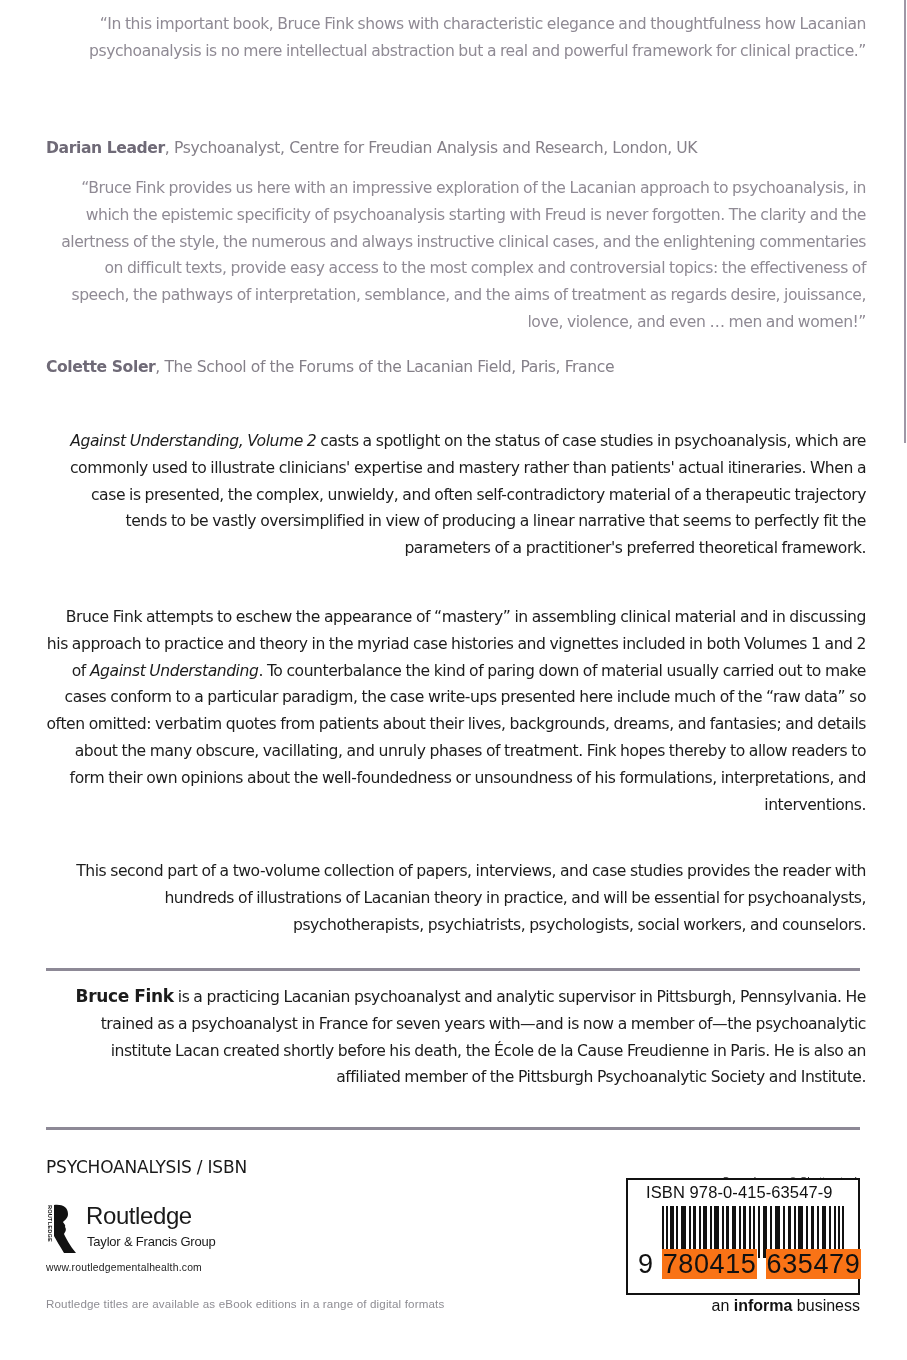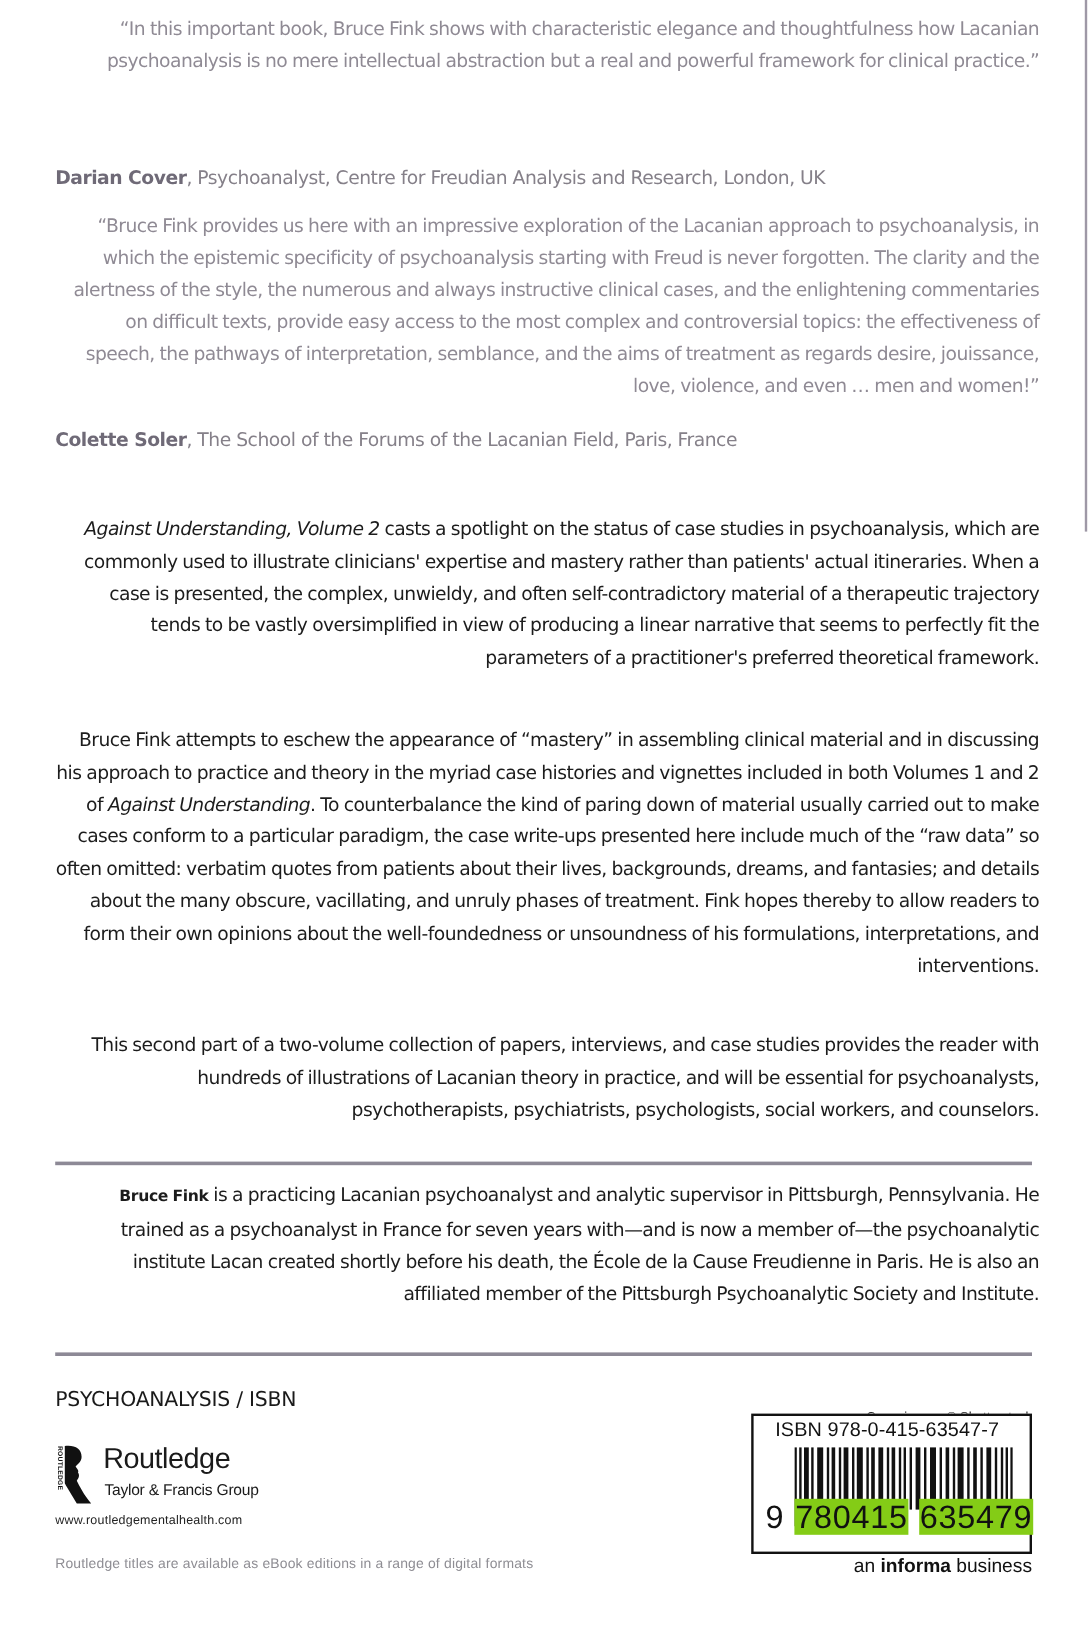--- a/index.html
+++ b/index.html
@@ -14,46 +14,46 @@
     .p-a1 { position: absolute; top: 135px; }
     .p-q2 { position: absolute; top: 175px; }
     .p-a2 { position: absolute; top: 354px; }
     .p-d1 { position: absolute; top: 428px; }
     .p-d2 { position: absolute; top: 604px; }
     .p-d3 { position: absolute; top: 858px; }
     .rule { position: absolute; left: 46px; width: 814px; height: 3px; background: #8d8996; }
     .rule-1 { top: 968px; }
     .rule-2 { top: 1127px; }
     .p-bio { position: absolute; top: 983px; }
-    .p-bio b { font-weight: bold; font-size: 13px; letter-spacing: -0.3px; }
+    .p-bio b { font-weight: bold; font-size: 17px; letter-spacing: -0.3px; }
     .subject { position: absolute; left: 46px; top: 1157px; font-size: 17px; letter-spacing: -0.2px; color: #1a1a1a; }
     .logo { position: absolute; left: 44px; top: 1204px; width: 200px; height: 52px; }
     .logo-r { position: absolute; left: 0; top: 0; width: 32px; height: 50px; }
     .logo-name { position: absolute; left: 42px; top: -2px; font-family: "Liberation Sans", sans-serif; font-size: 24px; color: #1a1a1a; letter-spacing: -0.4px; }
     .logo-sub { position: absolute; left: 43px; top: 30px; font-family: "Liberation Sans", sans-serif; font-size: 13px; color: #1a1a1a; letter-spacing: -0.2px; }
     .website { position: absolute; left: 46px; top: 1262px; font-family: "Liberation Sans", sans-serif; font-size: 10.4px; color: #222; letter-spacing: 0.2px; }
     .ebook { position: absolute; left: 46px; top: 1297px; font-family: "Liberation Sans", sans-serif; font-size: 11.6px; color: #8e8d93; letter-spacing: 0.15px; }
     .cover-credit { position: absolute; left: 706px; top: 1161px; width: 154px; text-align: right; font-family: "Liberation Sans", sans-serif; font-size: 10.8px; color: #222; margin-top: 14px; }
     .barcode-box { position: absolute; left: 626px; top: 1178px; width: 234px; height: 117px; border: 2px solid #111; box-sizing: border-box; background: #fff; }
     .isbn { position: absolute; left: 18px; top: 3px; font-family: "Liberation Sans", sans-serif; font-size: 16.5px; color: #111; letter-spacing: 0.1px; }
     .bars { position: absolute; left: 34px; top: 26px; width: 182px; height: 66px; }
     .ean { position: absolute; left: 10px; top: 69px; font-family: "Liberation Sans", sans-serif; font-size: 27px; color: #111; background: transparent; letter-spacing: 0.6px; }
-    .ean .g { background: #84cc16; padding: 0 1px; }
+    .ean .g { background: #f97316; padding: 0 1px; }
     .informa { position: absolute; left: 706px; top: 1297px; width: 154px; text-align: right; font-family: "Liberation Sans", sans-serif; font-size: 16px; color: #111; }
     .informa b { font-weight: bold; }
     i { font-style: italic; }
   </style>
 </head>
 <body>
 
 <div class="edge-line"></div>
 
 <div class="content">
   <p class="para quote p-q1">“In this important book, Bruce Fink shows with characteristic elegance and thoughtfulness how Lacanian psychoanalysis is no mere intellectual abstraction but a real and powerful framework for clinical practice.”</p>
-  <p class="attrib p-a1"><b>Darian Cover</b><span>, Psychoanalyst, Centre for Freudian Analysis and Research, London, UK</span></p>
+  <p class="attrib p-a1"><b>Darian Leader</b><span>, Psychoanalyst, Centre for Freudian Analysis and Research, London, UK</span></p>
 
   <p class="para quote p-q2">“Bruce Fink provides us here with an impressive exploration of the Lacanian approach to psychoanalysis, in which the epistemic specificity of psychoanalysis starting with Freud is never forgotten. The clarity and the alertness of the style, the numerous and always instructive clinical cases, and the enlightening commentaries on difficult texts, provide easy access to the most complex and controversial topics: the effectiveness of speech, the pathways of interpretation, semblance, and the aims of treatment as regards desire, jouissance, love, violence, and even … men and women!”</p>
   <p class="attrib p-a2"><b>Colette Soler</b><span>, The School of the Forums of the Lacanian Field, Paris, France</span></p>
 
   <p class="para p-d1"><i>Against Understanding, Volume 2</i><span> casts a spotlight on the status of case studies in psychoanalysis, which are commonly used to illustrate clinicians' expertise and mastery rather than patients' actual itineraries. When a case is presented, the complex, unwieldy, and often self-contradictory material of a therapeutic trajectory tends to be vastly oversimplified in view of producing a linear narrative that seems to perfectly fit the parameters of a practitioner's preferred theoretical framework.</span></p>
 
   <p class="para p-d2"><span>Bruce Fink attempts to eschew the appearance of “mastery” in assembling clinical material and in discussing his approach to practice and theory in the myriad case histories and vignettes included in both Volumes 1 and 2 of </span><i>Against Understanding</i><span>. To counterbalance the kind of paring down of material usually carried out to make cases conform to a particular paradigm, the case write-ups presented here include much of the “raw data” so often omitted: verbatim quotes from patients about their lives, backgrounds, dreams, and fantasies; and details about the many obscure, vacillating, and unruly phases of treatment. Fink hopes thereby to allow readers to form their own opinions about the well-foundedness or unsoundness of his formulations, interpretations, and interventions.</span></p>
 
   <p class="para p-d3">This second part of a two-volume collection of papers, interviews, and case studies provides the reader with hundreds of illustrations of Lacanian theory in practice, and will be essential for psychoanalysts, psychotherapists, psychiatrists, psychologists, social workers, and counselors.</p>
 
@@ -73,21 +73,21 @@
   <div class="logo-name">Routledge</div>
   <div class="logo-sub">Taylor &amp; Francis Group</div>
 </div>
 
 <div class="website">www.routledgementalhealth.com</div>
 <div class="ebook">Routledge titles are available as eBook editions in a range of digital formats</div>
 
 <div class="cover-credit">Cover image: © Shutterstock</div>
 
 <div class="barcode-box">
-  <div class="isbn">ISBN 978-0-415-63547-7</div>
+  <div class="isbn">ISBN 978-0-415-63547-9</div>
   <svg class="bars" viewBox="0 0 182 66" preserveAspectRatio="none">
     <g fill="#111">
       <rect x="0" y="0" width="2" height="66"></rect>
         <rect x="4" y="0" width="2" height="66"></rect>
       <rect x="8" y="0" width="4" height="52"></rect>
         <rect x="14" y="0" width="2" height="52"></rect>
       <rect x="19" y="0" width="5" height="52"></rect>
         <rect x="27" y="0" width="2" height="52"></rect>
       <rect x="31" y="0" width="3" height="52"></rect>
         <rect x="37" y="0" width="2" height="52"></rect>

